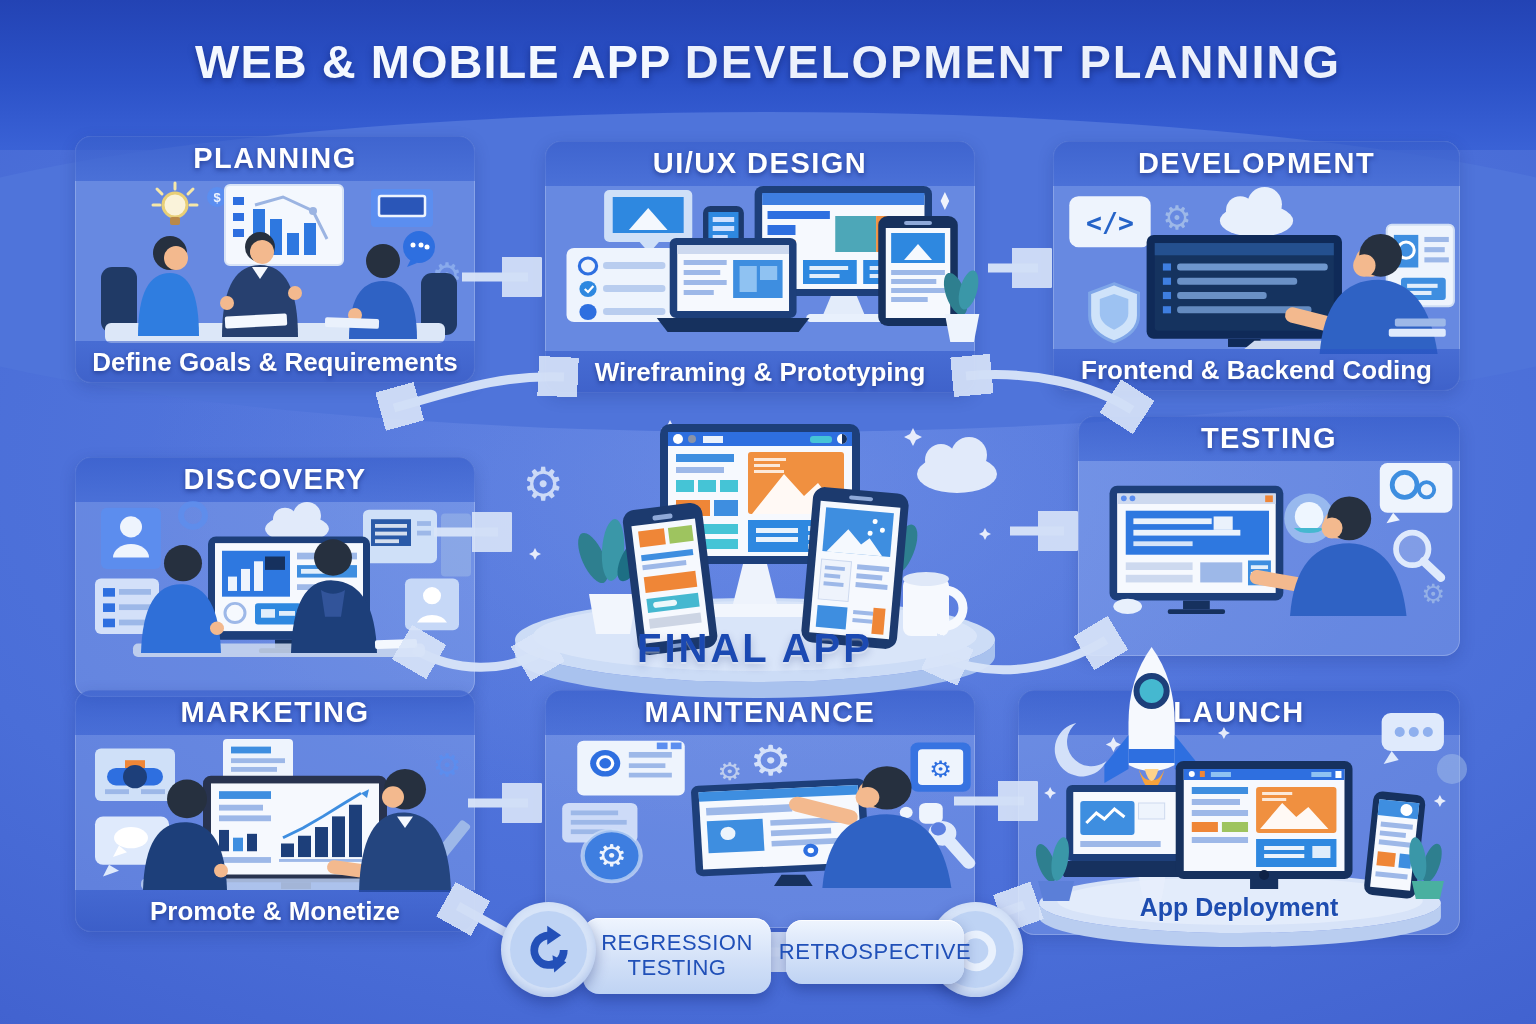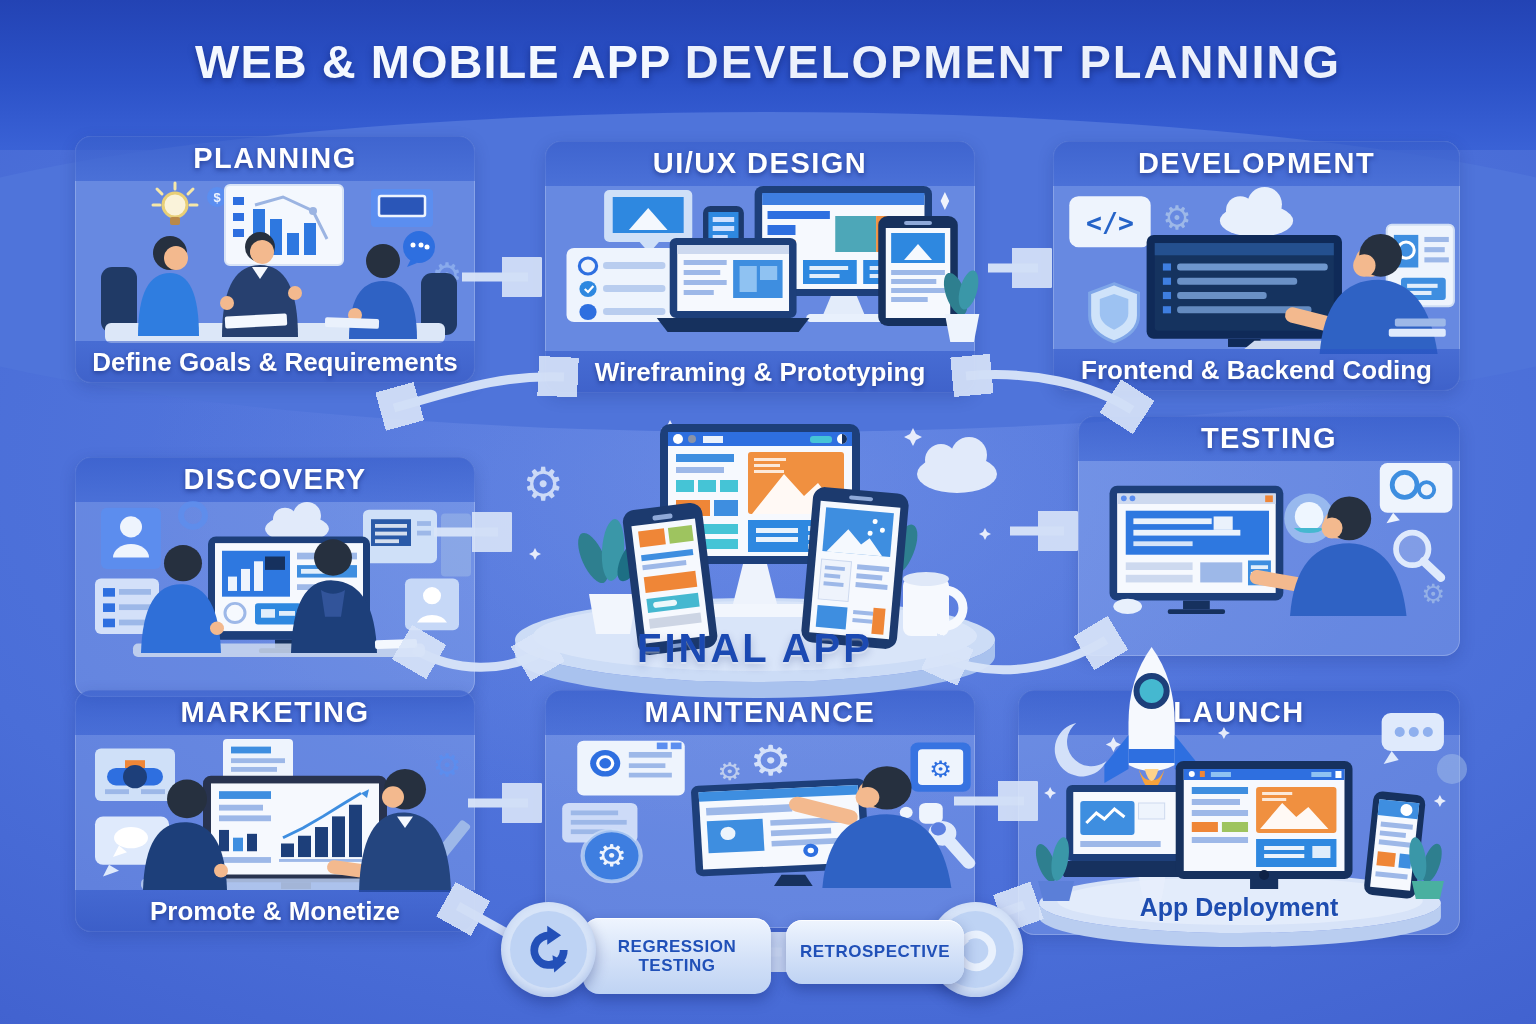--- a/index.html
+++ b/index.html
@@ -67,21 +67,21 @@
   .badge-ring-inner{position:absolute;inset:9px;border-radius:50%;background:#bed3f4;
     display:flex;align-items:center;justify-content:center;}
   #badge-regression .badge-ring{left:6px;top:4px;width:95px;height:95px;z-index:2;}
   #badge-retrospective .badge-ring{left:146px;top:2px;width:95px;height:95px;z-index:1;}
   .badge-pill{position:absolute;border-radius:16px;
     background:linear-gradient(180deg,#eff5fe 0%,#d3e1f8 55%,#bfd3f3 100%);
     box-shadow:0 6px 14px rgba(14,32,105,.35), inset 0 1px 0 rgba(255,255,255,.8);
     display:flex;flex-direction:column;align-items:center;justify-content:center;}
   #badge-regression .badge-pill{left:88px;top:20px;width:188px;height:76px;z-index:1;}
   #badge-retrospective .badge-pill{left:4px;top:20px;width:178px;height:64px;z-index:2;}
-  .badge-pill span{color:#2050b8;font-weight:bold;font-size:17px;line-height:1.12;letter-spacing:.5px;}
+  .badge-pill span{color:#2050b8;font-weight:normal;font-size:22px;line-height:1.12;letter-spacing:.5px;}
   
   .gear-glyph{font-family:"DejaVu Sans",sans-serif;}
   .mono{font-family:"DejaVu Sans Mono",monospace;font-weight:bold;}
 </style>
 </head>
 <body>
 
 <div class="canvas">
 
   <header class="top-banner">

